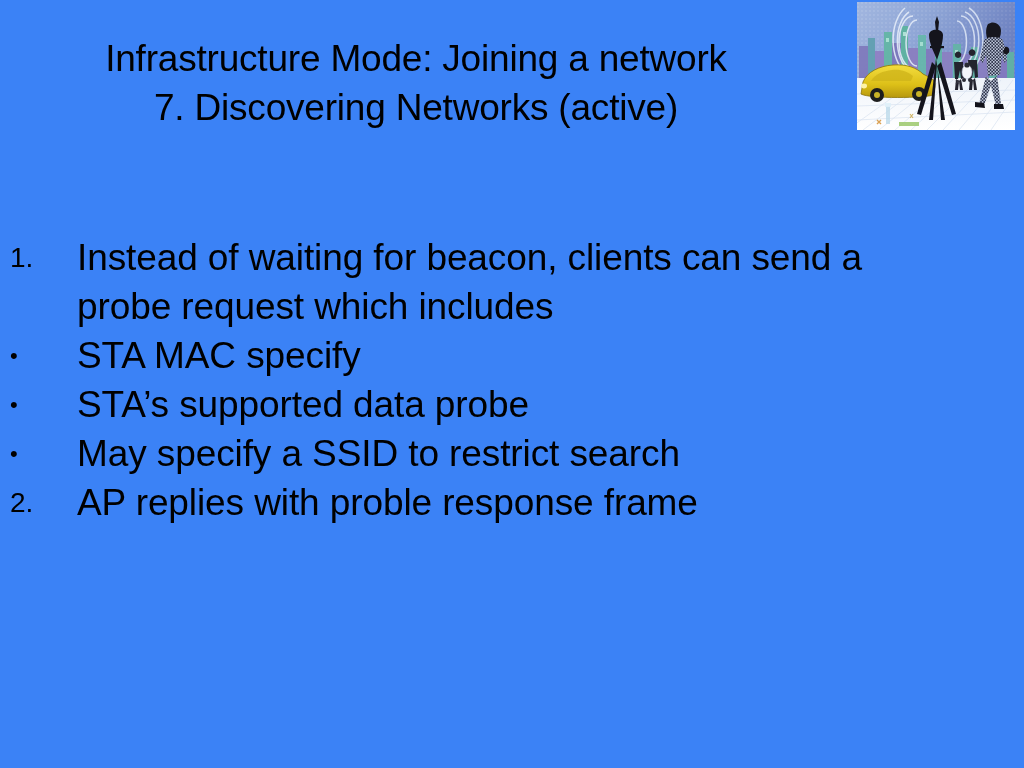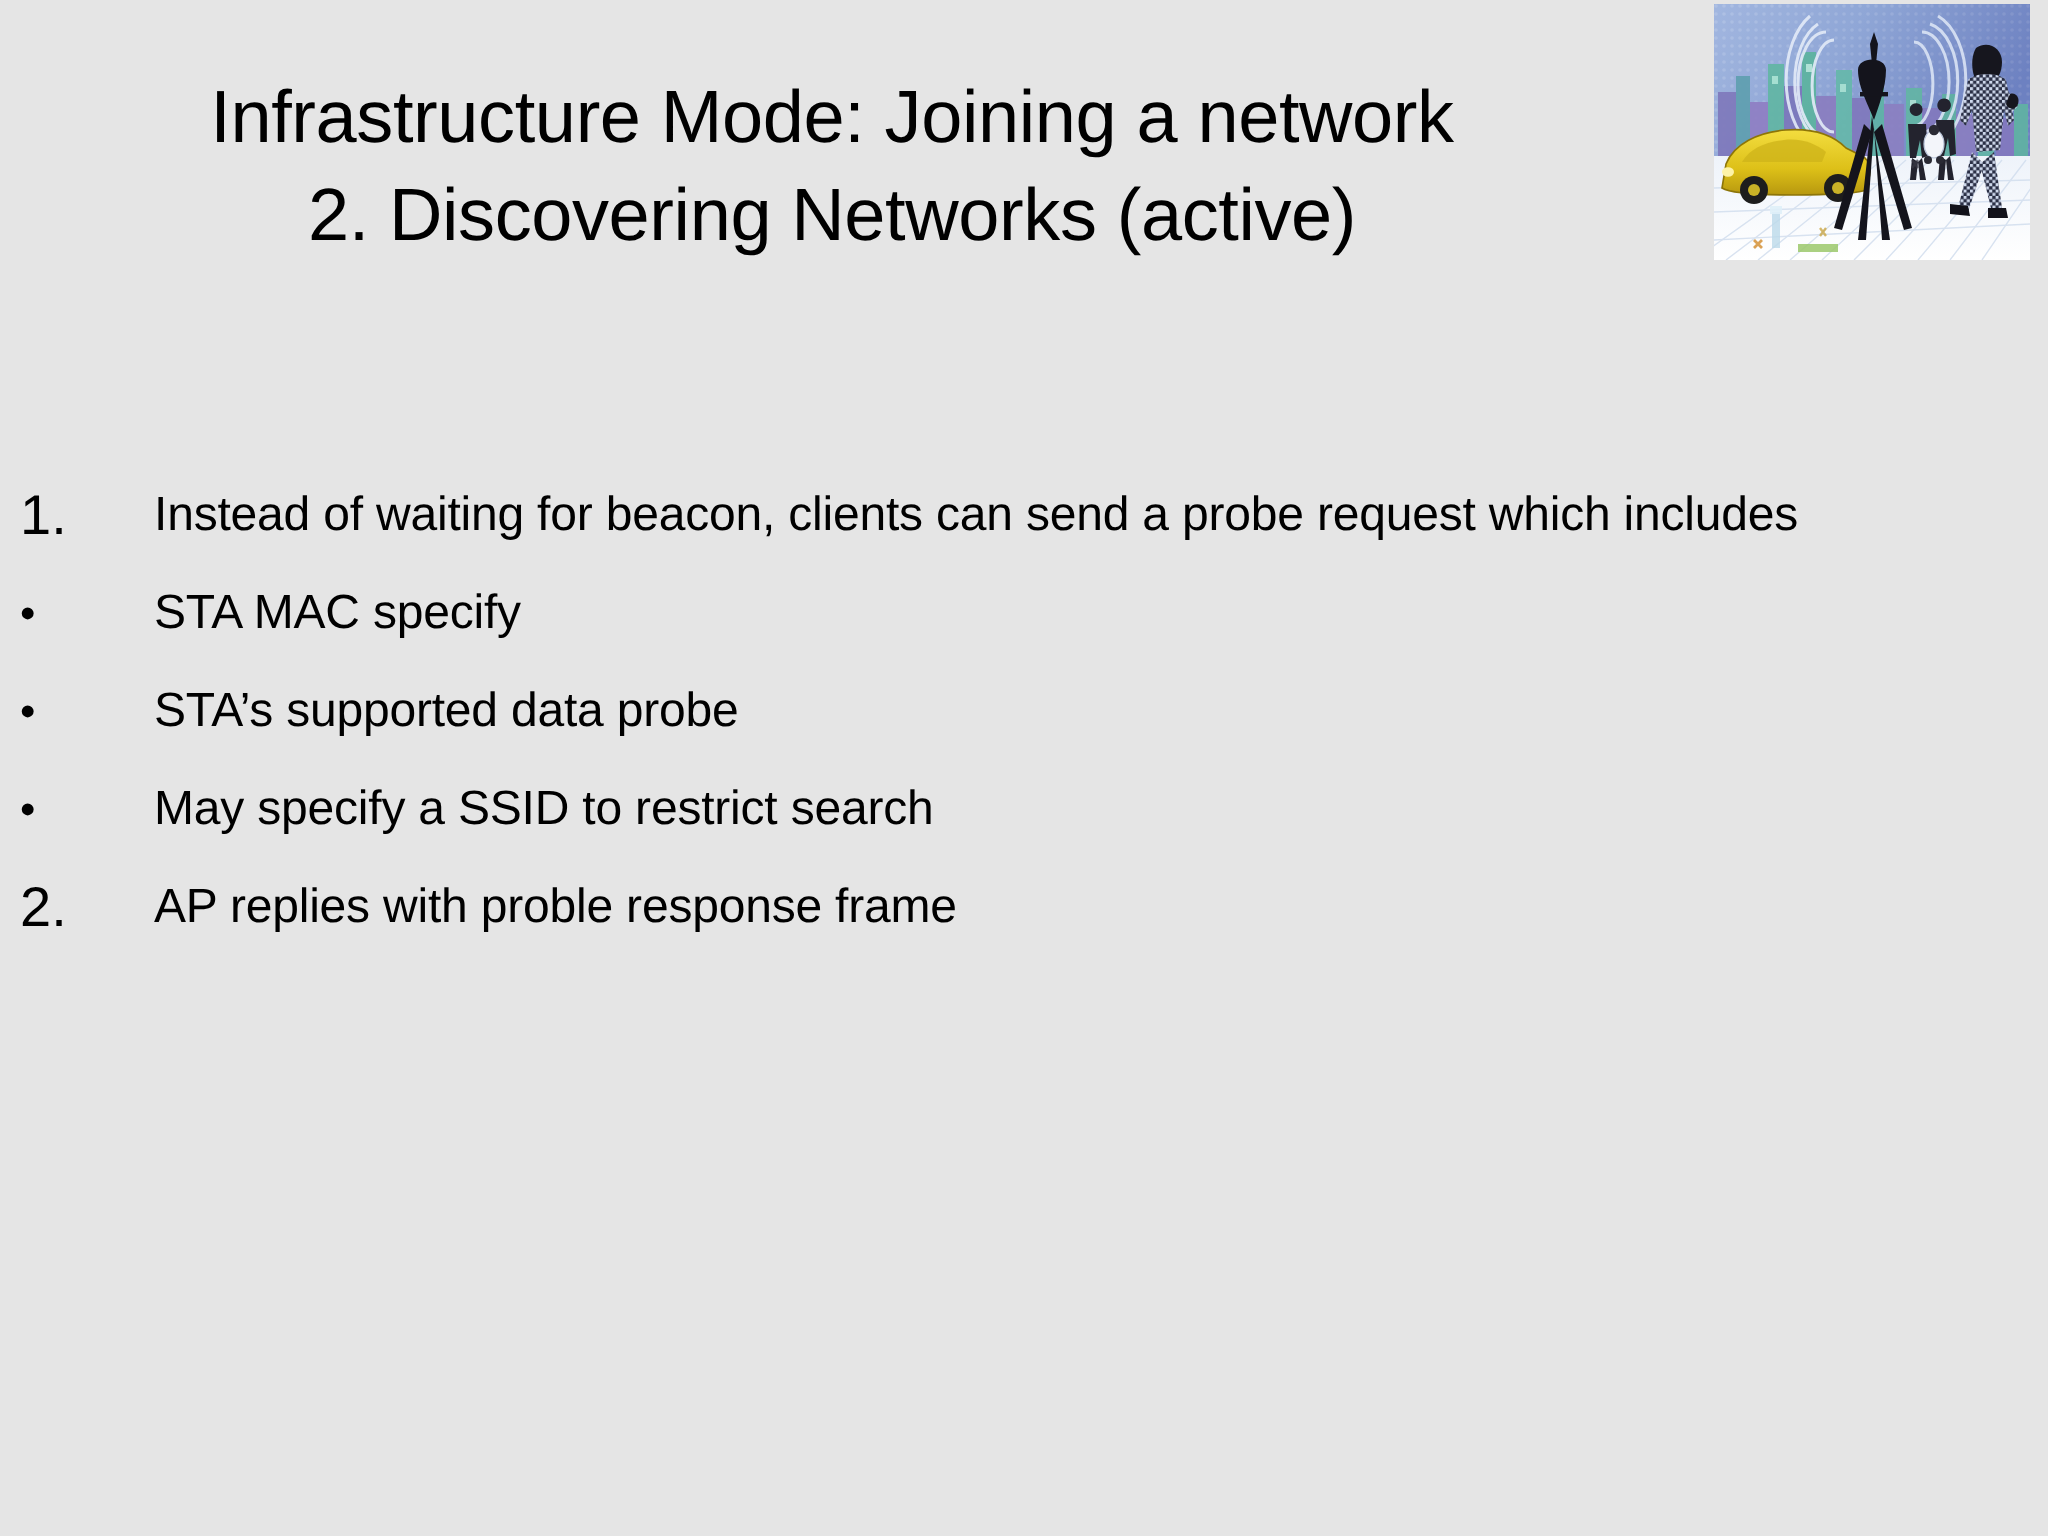--- a/index.html
+++ b/index.html
@@ -14,21 +14,21 @@
     overflow: hidden;
     font-family: "Liberation Sans", sans-serif;
     color: #000000;
     -webkit-font-smoothing: antialiased;
   }
 
   
   #slide {
     position: absolute;
     inset: 0;
-    background: #e5e5e5;
+    background: #3b82f6;
   }
 
   
   #title-block {
     position: absolute;
     left: 0px;
     top: 34px;
     width: 832px;
     text-align: center;
   }
@@ -65,21 +65,21 @@
   }
   .marker.dot {
     font-size: 22px;
     line-height: 49px;
     letter-spacing: 0;
   }
   .row-text {
     display: block;
     margin-left: 77px;
     padding-right: 40px;
-    font-size: 24px;
+    font-size: 37px;
     line-height: 49px;
     color: #000000;
     letter-spacing: -0.1px;
   }
 
   
   #clipart {
     position: absolute;
     left: 857px;
     top: 2px;
@@ -89,21 +89,21 @@
   }
   #clipart svg { display: block; }
 </style>
 </head>
 <body>
 
 <div id="slide">
 
   <div id="title-block">
     <div class="title-line">Infrastructure Mode: Joining a network</div>
-    <div class="title-line">2. Discovering Networks (active)</div>
+    <div class="title-line">7. Discovering Networks (active)</div>
   </div>
 
   <div id="body-list">
 
     <div class="bullet-row">
       <span class="marker">1.</span>
       <span class="row-text">Instead of waiting for beacon, clients can send a probe request which includes</span>
     </div>
 
     <div class="bullet-row">

